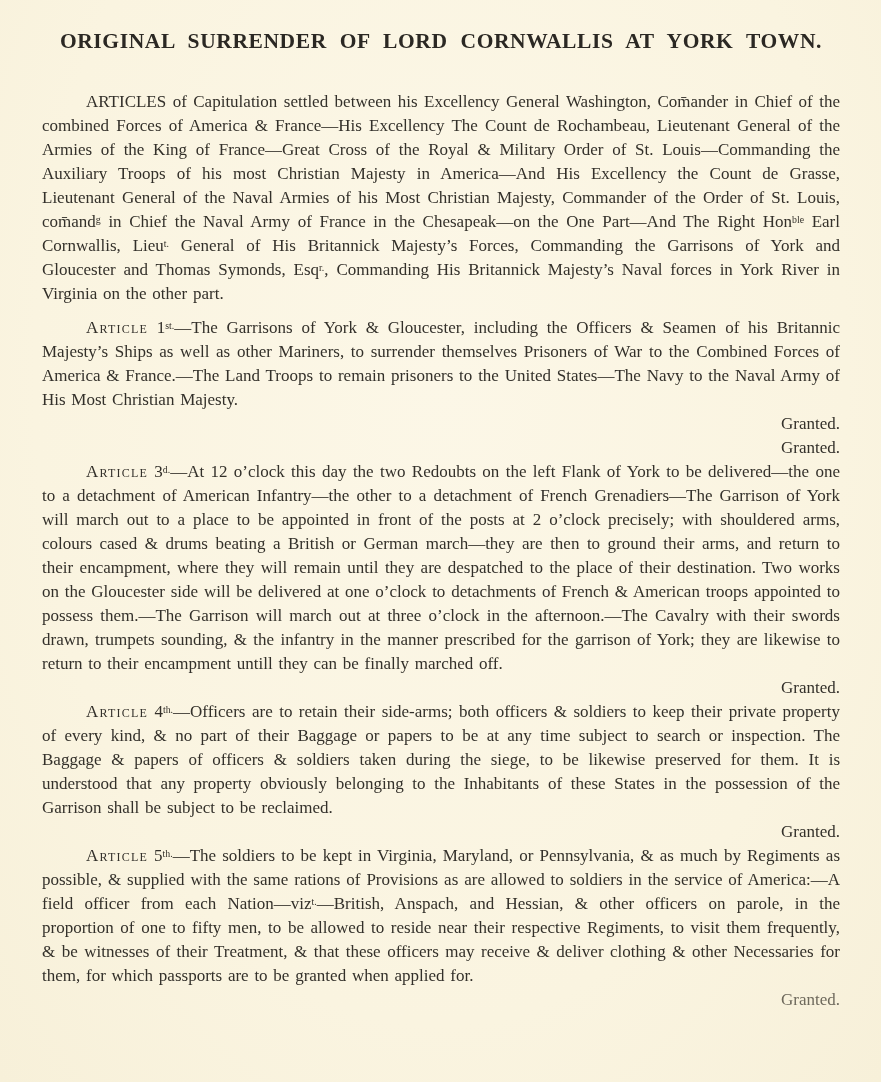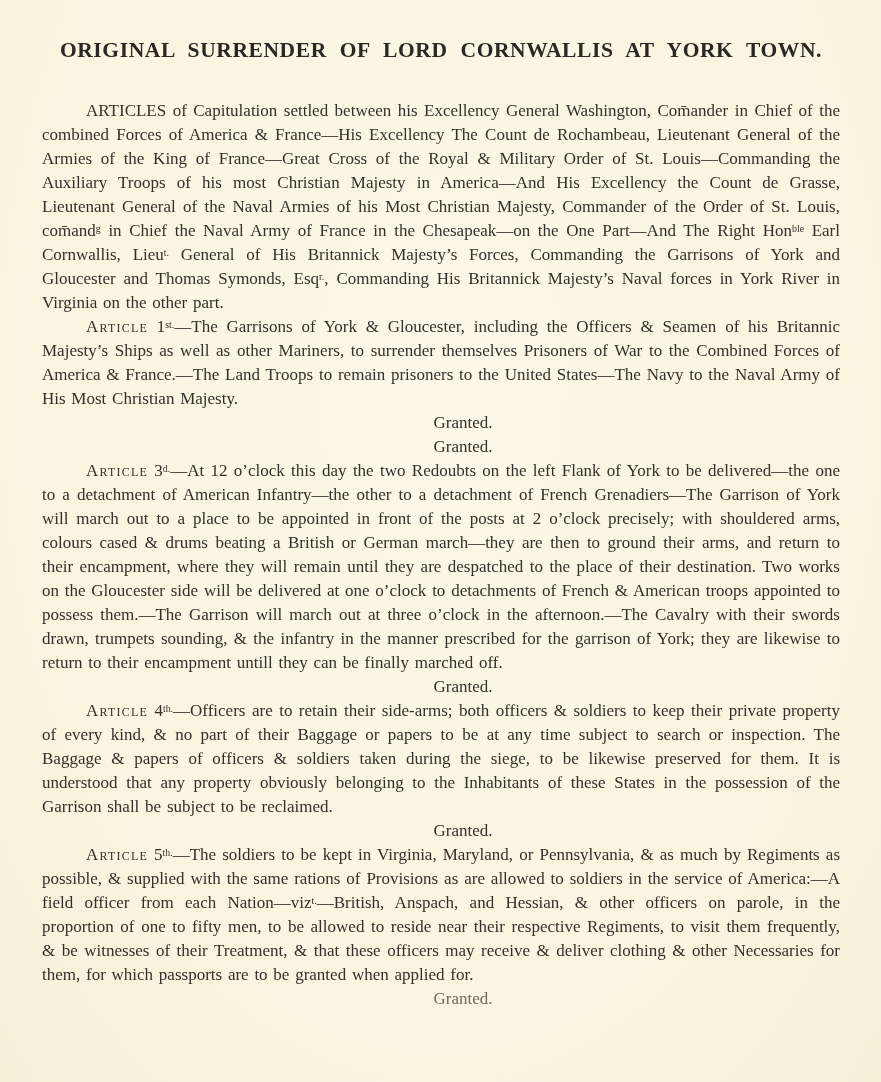--- a/index.html
+++ b/index.html
@@ -8,42 +8,42 @@
     height: 1082px;
     overflow: hidden;
     background: radial-gradient(ellipse at 50% 35%, #fcf7e7 0%, #faf4e0 65%, #f7f0d9 100%);
     font-family: "Liberation Serif", serif;
     color: #2f2c26;
   }
   .page {
     box-sizing: border-box;
     width: 881px;
     height: 874px;
-    padding: 30px 41px 0 42px;
+    padding: 21px 41px 0 42px;
   }
   h1.doc-title {
     margin: 8px 0 36px 0;
     text-align: center;
     font-size: 21.5px;
     font-weight: 700;
     letter-spacing: 0.6px;
     word-spacing: 7px;
     color: #2b2823;
   }
   .body-text p {
     margin: 0;
     text-align: justify;
     text-indent: 44px;
     font-size: 17px;
     line-height: 24px;
     word-spacing: 1.5px;
     color: #33302a;
   }
-  .body-text p.preamble { margin-bottom: 0; }
-  .body-text p.granted { text-align: center; }
+  .body-text p.preamble { margin-bottom: 10px; }
+  .body-text p.granted { text-align: right; }
   .body-text p.faded { color: #6e695c; }
   sup {
     font-size: 0.58em;
     line-height: 0;
     position: relative;
     top: -0.42em;
     vertical-align: baseline;
     letter-spacing: 0;
   }
   .sc {

